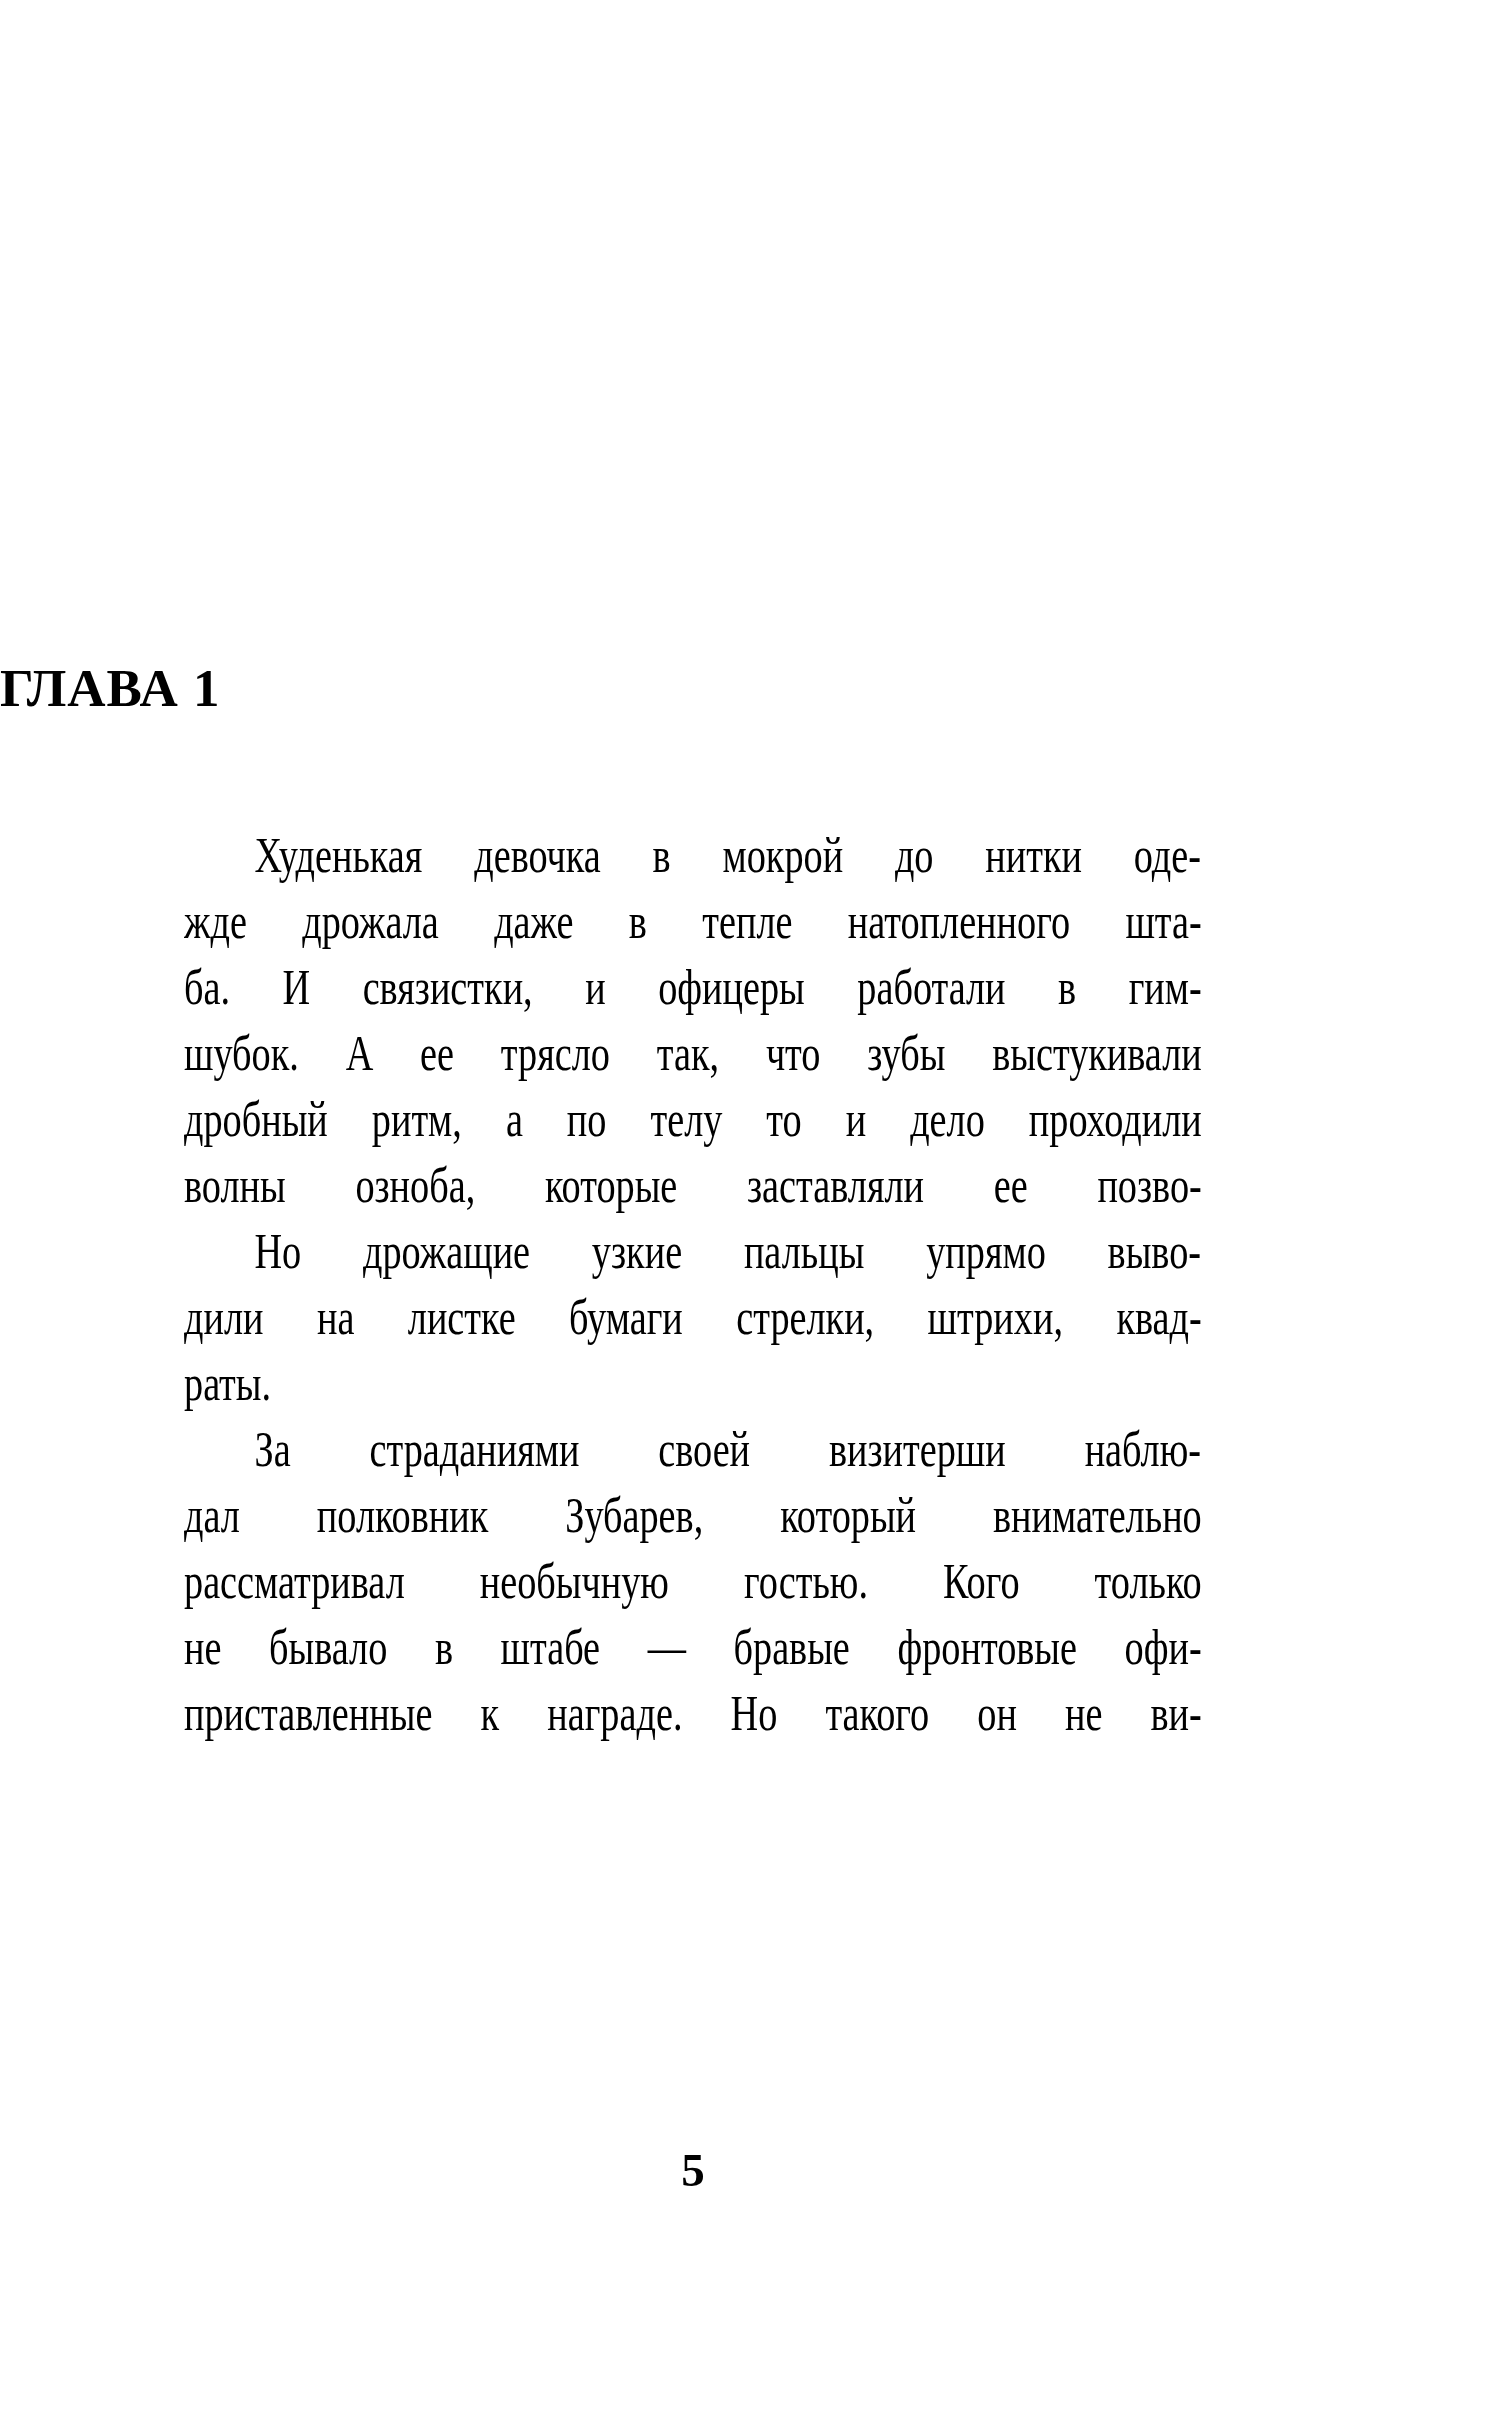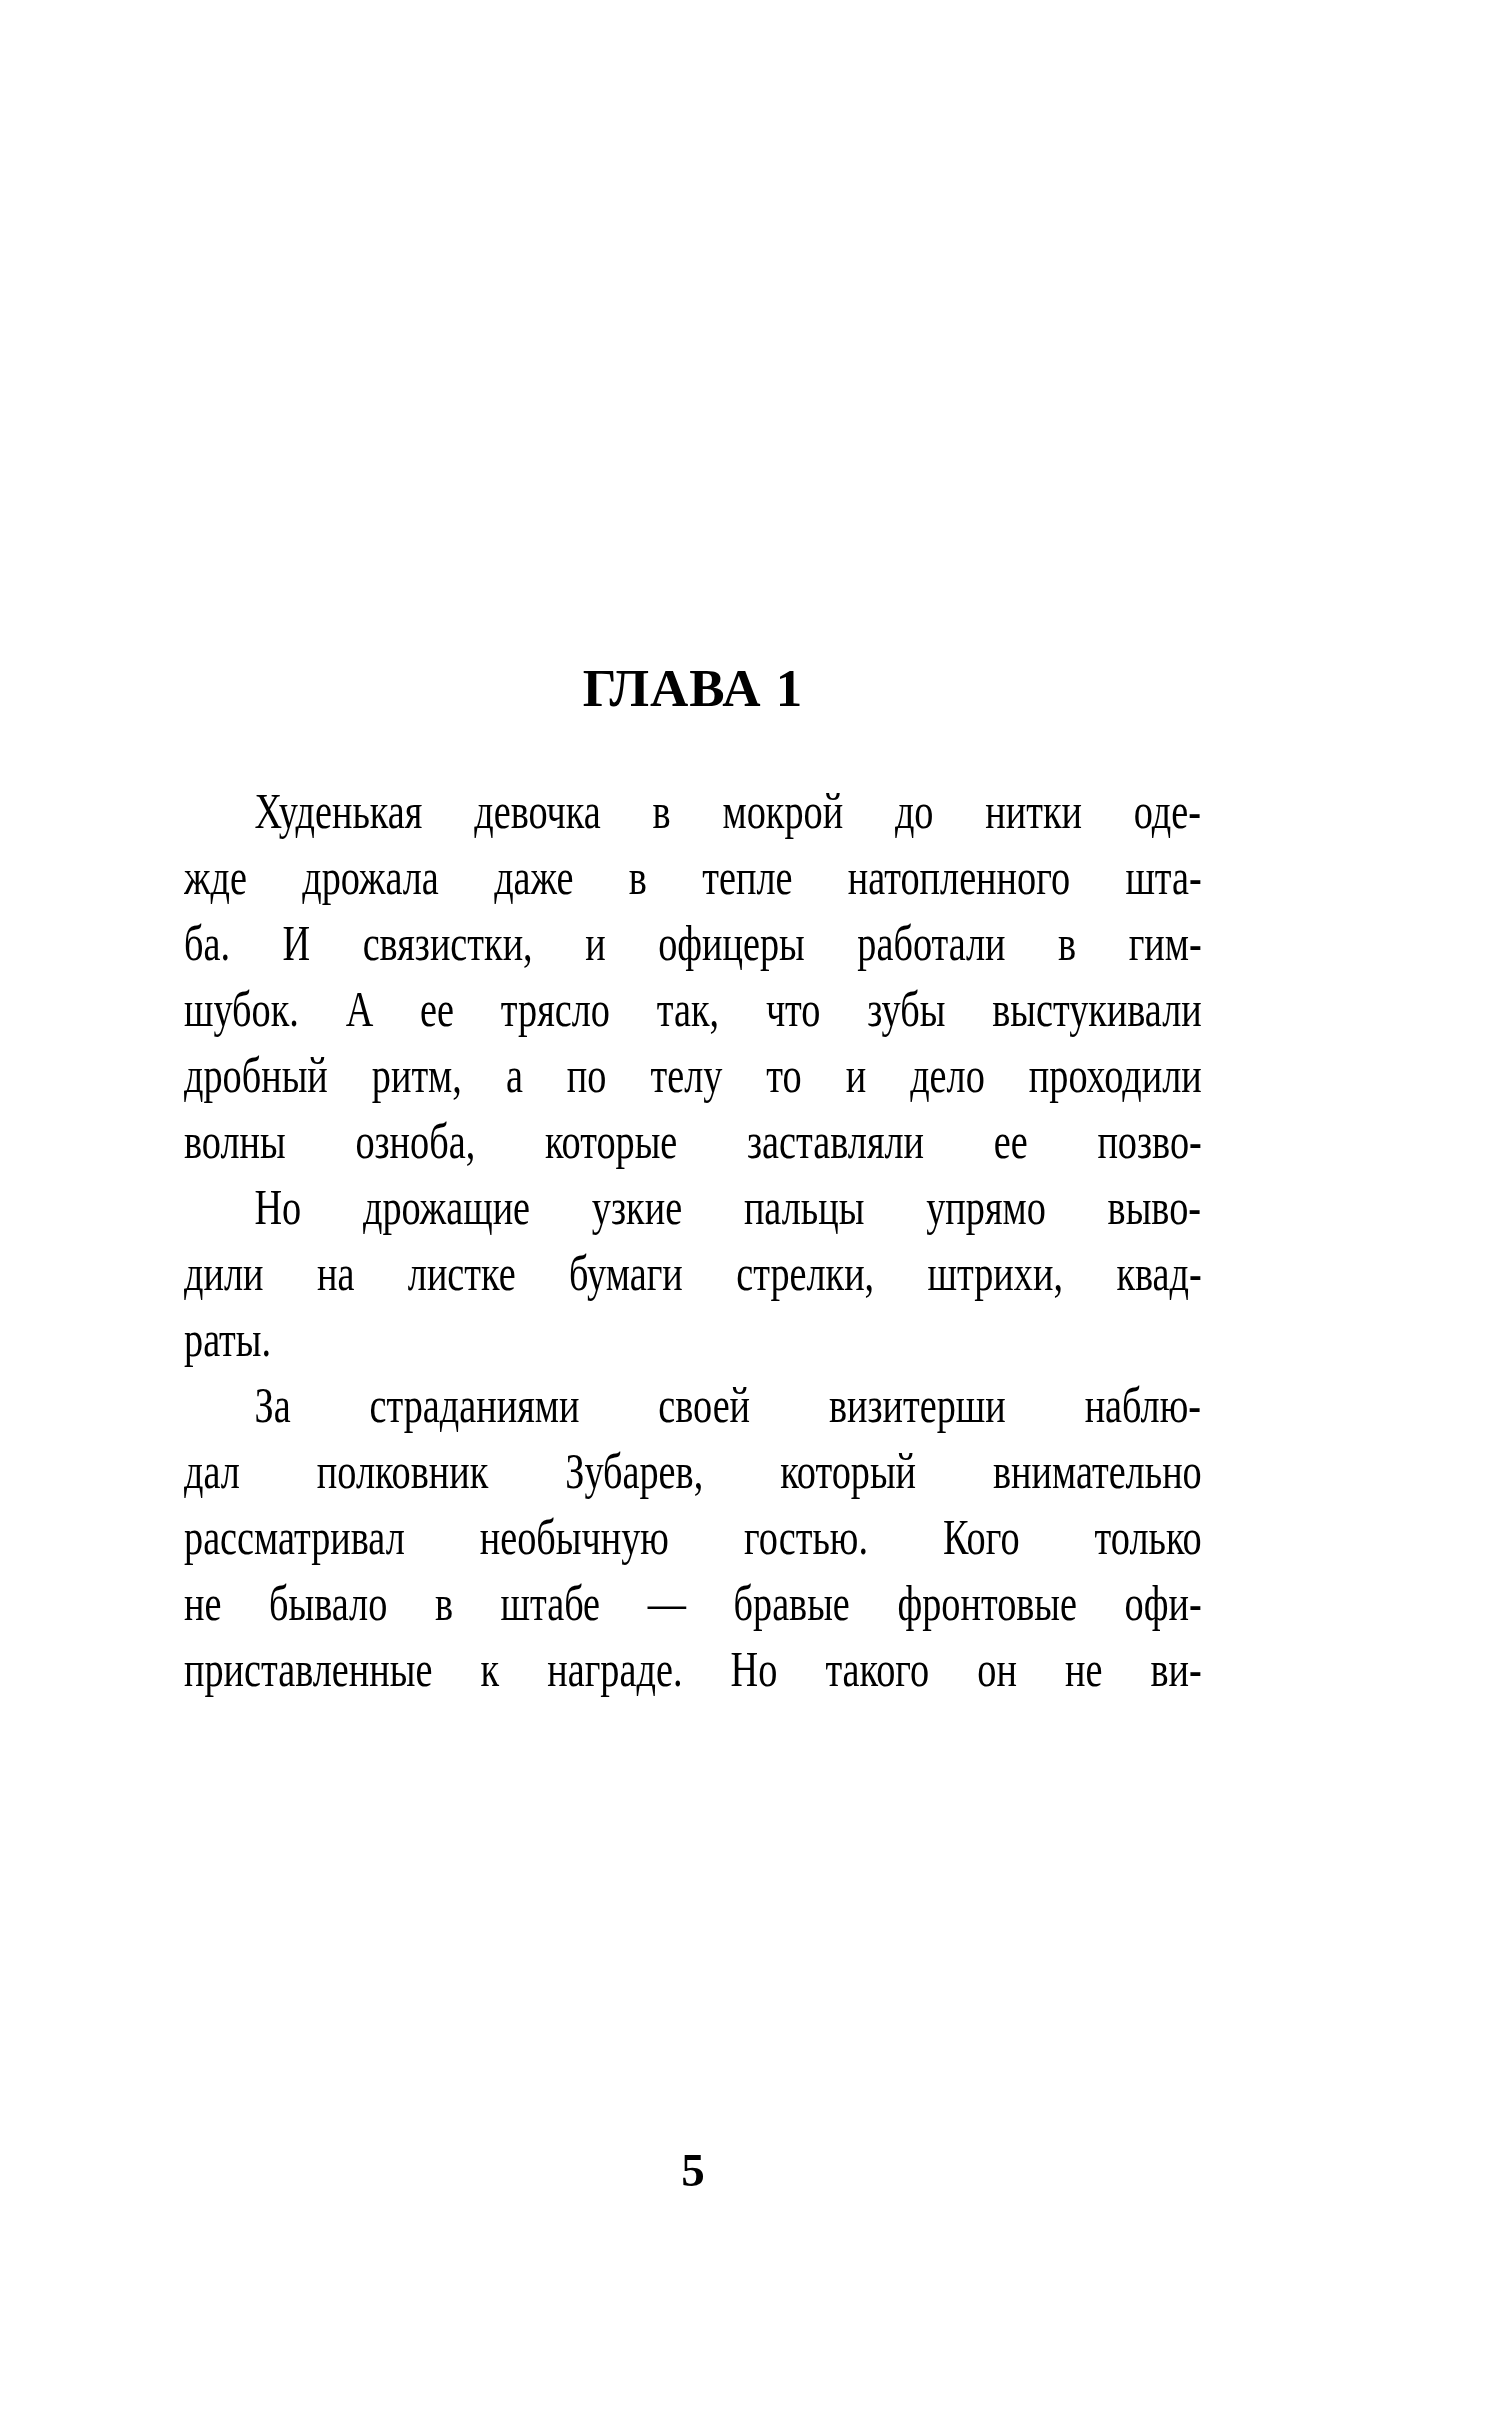--- a/index.html
+++ b/index.html
@@ -1,26 +1,25 @@
 <!DOCTYPE html>
 <html><head>
 <meta charset="utf-8">
 <style>
   html, body { margin: 0; padding: 0; background: #ffffff; }
   body { width: 1506px; height: 2432px; position: relative; overflow: hidden; }
   .page { position: absolute; left: 0; top: 0; width: 1506px; height: 2432px; background: #ffffff; }
   .heading {
     position: absolute; left: 0; width: 1386px; top: 659px;
-    text-align: center;
     font-family: "Liberation Serif", serif; font-weight: bold;
     font-size: 53px; line-height: 59px; color: #000;
     letter-spacing: 1px;
   }
   .body {
-    position: absolute; left: 184px; top: 778px; width: 1017px;
+    position: absolute; left: 184px; top: 822px; width: 1017px;
   }
   .line {
     display: block; height: 66px; white-space: nowrap; position: relative;
   }
   .line .inner {
     display: block; width: 1357px; 
     transform: scaleX(0.75); transform-origin: left top;
     font-family: "Liberation Serif", serif; font-size: 51px; line-height: 66px; color: #000;
     text-align: justify; text-align-last: justify; white-space: normal;
     overflow: hidden; height: 66px;

